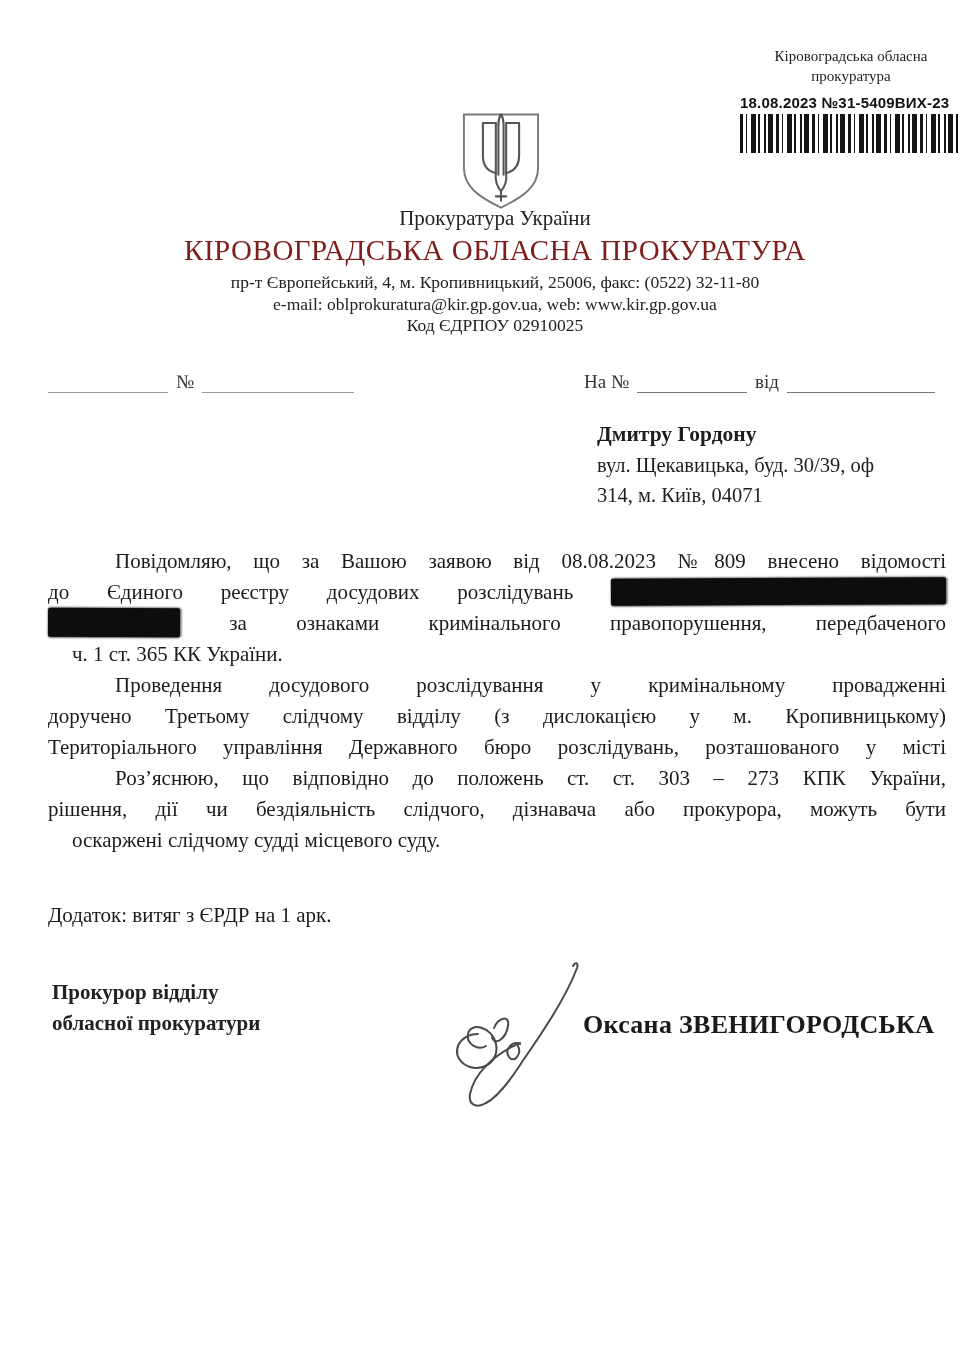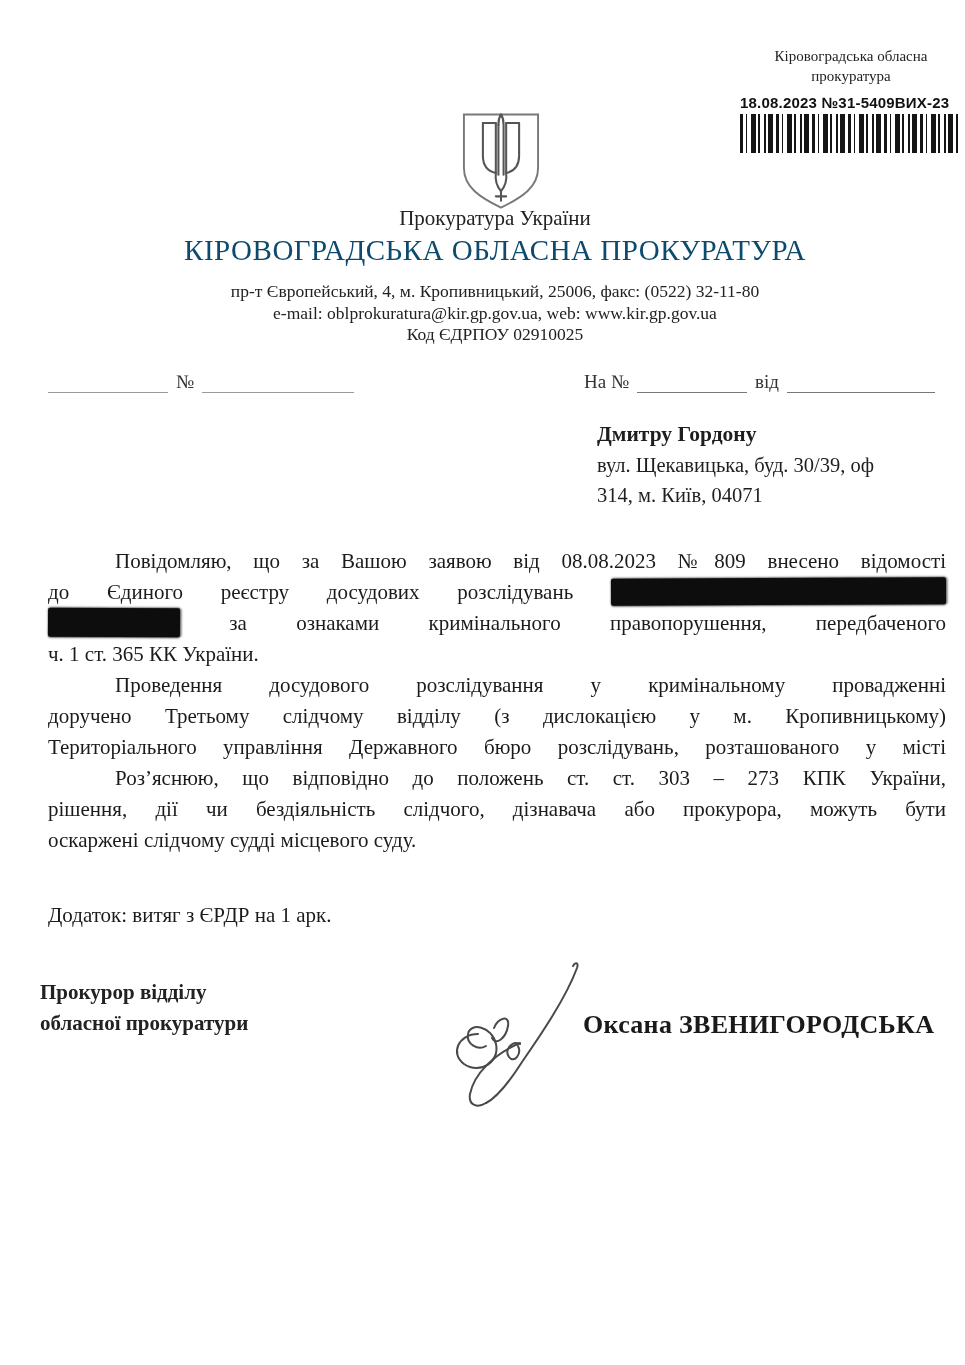--- a/index.html
+++ b/index.html
@@ -26,53 +26,53 @@
       #151515 11px 16px, #fff 16px 18px, #151515 18px 20px, #fff 20px 24px,
       #151515 24px 26px, #fff 26px 28px, #151515 28px 33px, #fff 33px 36px);
   }
 
   
   .emblem { position:absolute; top:111px; left:457px; width:88px; height:100px; }
 
   
   .letterhead { position:absolute; top:206px; left:30px; width:930px; text-align:center; }
   .lh-parent { font-size:21px; color:#222; }
-  .lh-name { font-size:29px; letter-spacing:.5px; margin-top:3px; color:#0c4a6e; white-space:nowrap; }
+  .lh-name { font-size:29px; letter-spacing:.5px; margin-top:3px; color:#7f1d1d; white-space:nowrap; }
   .lh-addr { font-size:17.5px; line-height:21.5px; color:#222; }
-  .lh-addr.first { margin-top:14px; }
+  .lh-addr.first { margin-top:5px; }
 
   
   .refline { position:absolute; top:371px; left:48px; right:30px; font-size:19px; color:#333;
              display:flex; justify-content:space-between; align-items:flex-end; }
   .ref-left, .ref-right { display:flex; align-items:flex-end; gap:8px; }
   .uline { display:inline-block; height:20px; border-bottom:1.5px solid #9a9a9a; }
   .u1 { width:120px; } .u2 { width:152px; }
   .u3 { width:110px; border-bottom-color:#777; } .u4 { width:148px; border-bottom-color:#777; }
   .ref-label { white-space:nowrap; }
 
   
   .addressee { position:absolute; top:419px; left:597px; width:340px; font-size:20.5px; line-height:30.5px; }
   .addr-name { font-weight:bold; font-size:21.5px; }
 
   
   .body { position:absolute; top:546px; left:48px; width:898px; font-size:21px; line-height:31px; color:#1b1b1b; }
   .bline { text-align:justify; text-align-last:justify; }
-  .bline.left { text-align:center; text-align-last:left; }
+  .bline.left { text-align:center; text-align-last:left;margin-left:24px; }
   .indent { text-indent:67px; }
   .redact {
     display:inline-block; background:#0d0d0d; border-radius:2px;
     box-shadow:0 1px 2px rgba(0,0,0,.55), 0 -1px 2px rgba(0,0,0,.4), 2px 0 2px rgba(0,0,0,.35);
   }
   .redact-a { width:335px; height:27px; vertical-align:-6px; transform:rotate(-.25deg); }
   .redact-b { width:132px; height:29px; vertical-align:-7px; transform:rotate(.3deg); }
 
   .attachment { position:absolute; top:903px; left:48px; font-size:21px; color:#1b1b1b; }
 
   
-  .sig-position { position:absolute; top:977px; left:40px; font-size:21px; font-weight:bold; line-height:31px; color:#222; }
+  .sig-position { position:absolute; top:977px; left:52px; font-size:21px; font-weight:bold; line-height:31px; color:#222; }
   .sig-scribble { position:absolute; top:956px; left:438px; width:158px; height:152px; }
   .sig-name { position:absolute; top:1010px; left:583px; font-size:26px; font-weight:bold; letter-spacing:.3px; color:#1a1a1a; white-space:nowrap; }
 </style>
 </head>
 <body>
 
 <div class="page">
 
   <div class="stamp">
     <div class="stamp-org">

